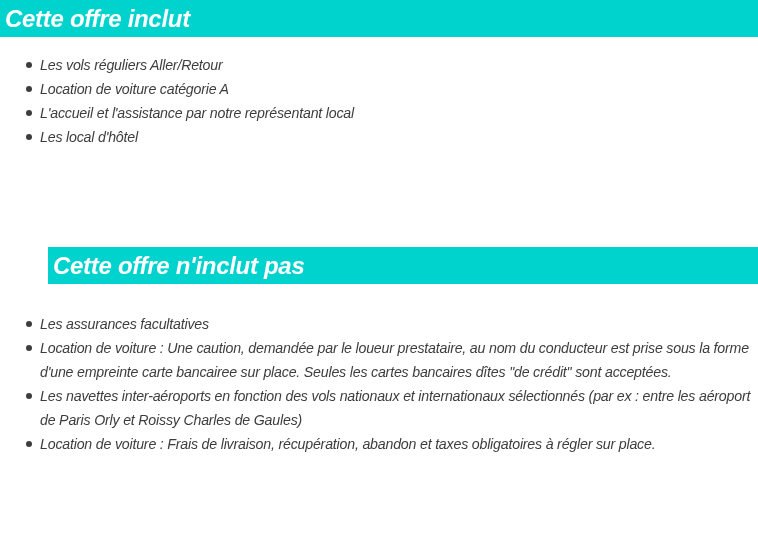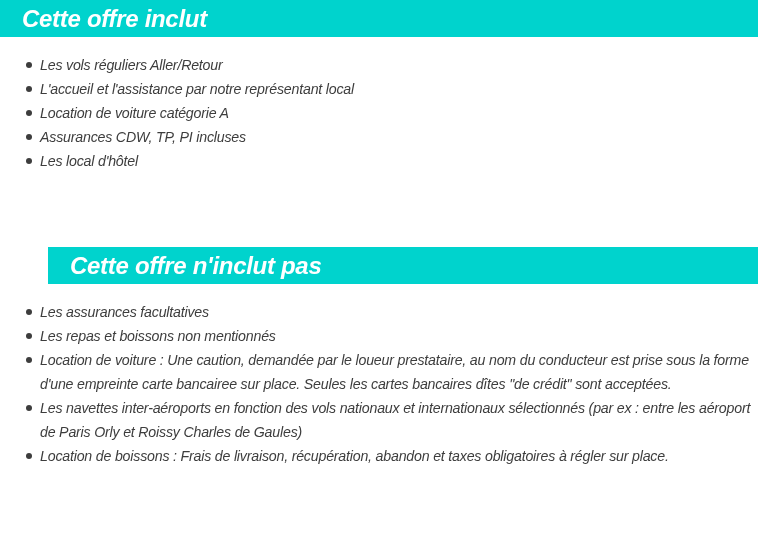--- a/index.html
+++ b/index.html
@@ -1,40 +1,38 @@
 <!DOCTYPE html>
 <html><head>
 <meta charset="utf-8">
 <style>
   html, body { margin: 0; padding: 0; background: #ffffff; }
   body { width: 758px; height: 556px; overflow: hidden; font-family: "Liberation Sans", sans-serif; position: relative; }
   .banner { position: absolute; left: 0; width: 758px; height: 37px; background: #00d3cd; color: #ffffff; }
-  .banner h2 { margin: 0; padding-left: 22px; font-size: 24px; font-style: italic; font-weight: bold; line-height: 37px; letter-spacing: -0.3px; }
+  .banner h2 { margin: 0; padding-left: 5px; font-size: 24px; font-style: italic; font-weight: bold; line-height: 37px; letter-spacing: -0.3px; }
   ul.items { position: absolute; left: 0; margin: 0; padding: 0; list-style: none; width: 758px; }
   ul.items li { position: relative; padding-left: 40px; padding-right: 0; font-size: 14.2px; font-style: italic; color: #3d3d3d; line-height: 24px; letter-spacing: -0.2px; }
   ul.items li::before { content: ""; position: absolute; left: 26px; top: 9px; width: 6px; height: 6px; border-radius: 50%; background: #3d3d3d; }
 </style>
 </head>
 <body>
 
 <div class="banner" style="top:0;">
   <h2>Cette offre inclut</h2>
 </div>
 
 <ul class="items" style="top:53px;">
   <li>Les vols réguliers Aller/Retour</li>
+  <li>Location de voiture catégorie A</li>
   <li>L'accueil et l'assistance par notre représentant local</li>
-  <li>Location de voiture catégorie A</li>
-  <li>Assurances CDW, TP, PI incluses</li>
   <li>Les local d'hôtel</li>
 </ul>
 
 <div class="banner" style="top:247px;margin-left:48px;">
   <h2>Cette offre n'inclut pas</h2>
 </div>
 
-<ul class="items" style="top:300px;">
+<ul class="items" style="top:312px;">
   <li>Les assurances facultatives</li>
-  <li>Les repas et boissons non mentionnés</li>
   <li>Location de voiture : Une caution, demandée par le loueur prestataire, au nom du conducteur est prise sous la forme d'une empreinte carte bancairee sur place. Seules les cartes bancaires dîtes "de crédit" sont acceptées.</li>
   <li>Les navettes inter-aéroports en fonction des vols nationaux et internationaux sélectionnés (par ex : entre les aéroport de Paris Orly et Roissy Charles de Gaules)</li>
-  <li>Location de boissons : Frais de livraison, récupération, abandon et taxes obligatoires à régler sur place.</li>
+  <li>Location de voiture : Frais de livraison, récupération, abandon et taxes obligatoires à régler sur place.</li>
 </ul>
 
 </body></html>

